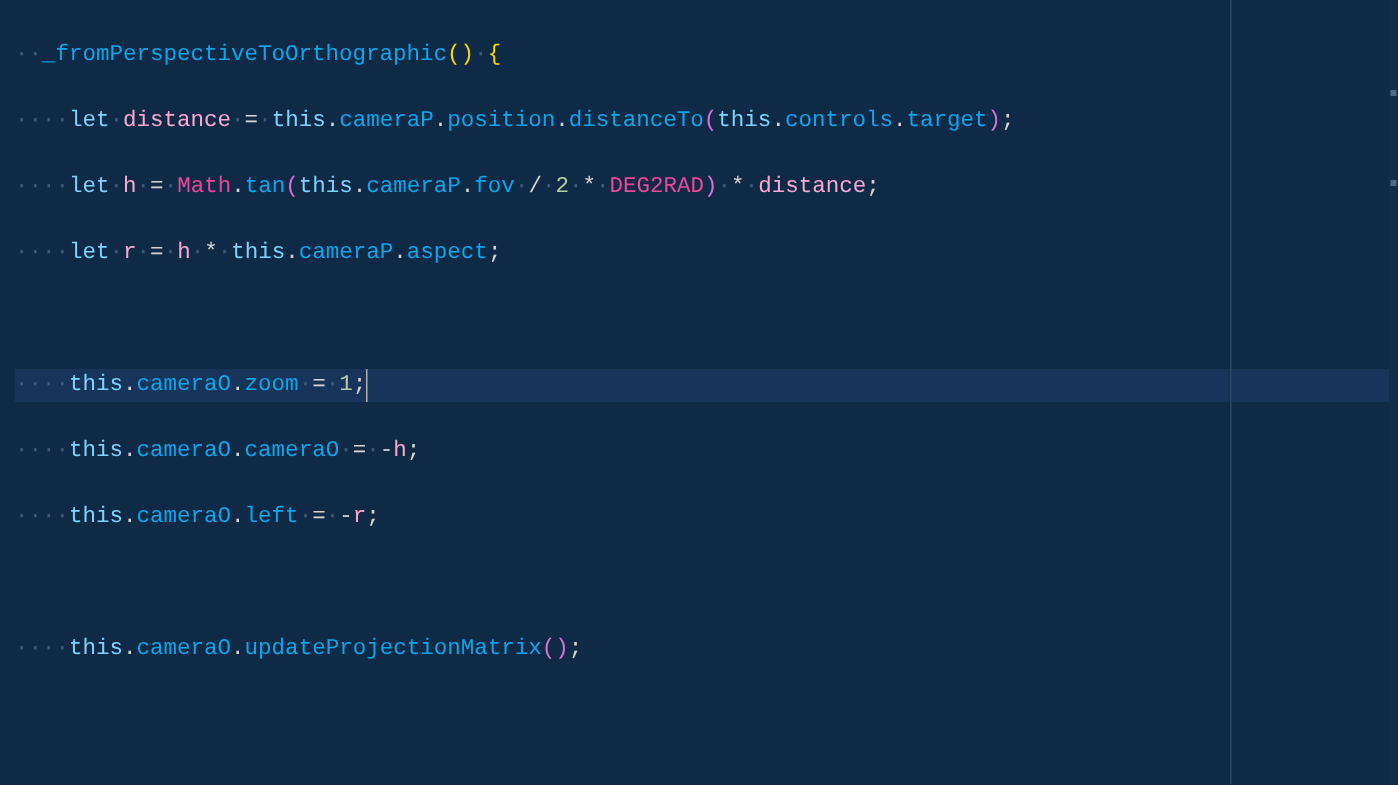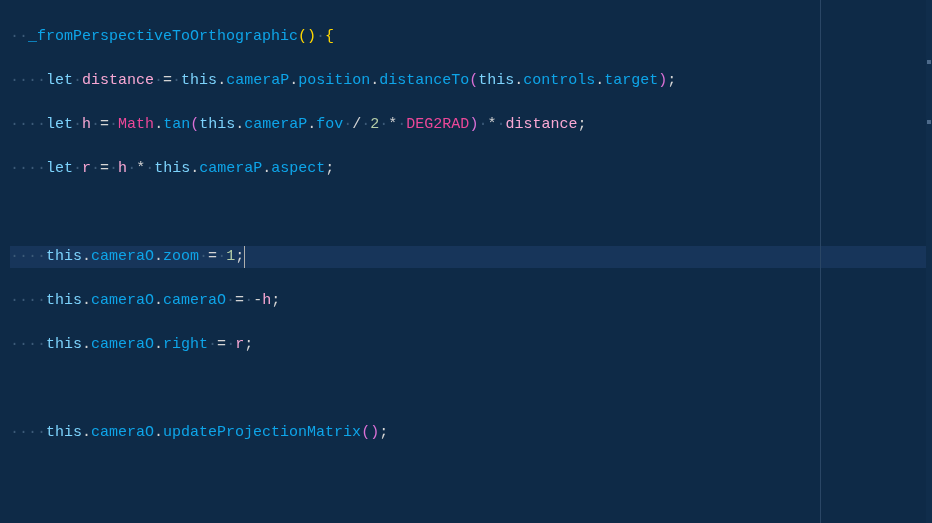--- a/index.html
+++ b/index.html
@@ -61,21 +61,21 @@
 <body>
 
 <div class="editor">
 <div class="line"><span class="tok-ws">··</span><span class="tok-fn">_fromPerspectiveToOrthographic</span><span class="tok-pn-y">()</span><span class="tok-ws">·</span><span class="tok-pn-y">{</span></div>
 <div class="line"><span class="tok-ws">····</span><span class="tok-kw">let</span><span class="tok-ws">·</span><span class="tok-var">distance</span><span class="tok-ws">·</span><span class="tok-op">=</span><span class="tok-ws">·</span><span class="tok-kw">this</span><span class="tok-op">.</span><span class="tok-prop">cameraP</span><span class="tok-op">.</span><span class="tok-prop">position</span><span class="tok-op">.</span><span class="tok-fn">distanceTo</span><span class="tok-pn-p">(</span><span class="tok-kw">this</span><span class="tok-op">.</span><span class="tok-prop">controls</span><span class="tok-op">.</span><span class="tok-prop">target</span><span class="tok-pn-p">)</span><span class="tok-op">;</span></div>
 <div class="line"><span class="tok-ws">····</span><span class="tok-kw">let</span><span class="tok-ws">·</span><span class="tok-var">h</span><span class="tok-ws">·</span><span class="tok-op">=</span><span class="tok-ws">·</span><span class="tok-const">Math</span><span class="tok-op">.</span><span class="tok-fn">tan</span><span class="tok-pn-p">(</span><span class="tok-kw">this</span><span class="tok-op">.</span><span class="tok-prop">cameraP</span><span class="tok-op">.</span><span class="tok-prop">fov</span><span class="tok-ws">·</span><span class="tok-op">/</span><span class="tok-ws">·</span><span class="tok-num">2</span><span class="tok-ws">·</span><span class="tok-op">*</span><span class="tok-ws">·</span><span class="tok-const">DEG2RAD</span><span class="tok-pn-p">)</span><span class="tok-ws">·</span><span class="tok-op">*</span><span class="tok-ws">·</span><span class="tok-var">distance</span><span class="tok-op">;</span></div>
 <div class="line"><span class="tok-ws">····</span><span class="tok-kw">let</span><span class="tok-ws">·</span><span class="tok-var">r</span><span class="tok-ws">·</span><span class="tok-op">=</span><span class="tok-ws">·</span><span class="tok-var">h</span><span class="tok-ws">·</span><span class="tok-op">*</span><span class="tok-ws">·</span><span class="tok-kw">this</span><span class="tok-op">.</span><span class="tok-prop">cameraP</span><span class="tok-op">.</span><span class="tok-prop">aspect</span><span class="tok-op">;</span></div>
 <div class="line"></div>
 <div class="line current"><span class="tok-ws">····</span><span class="tok-kw">this</span><span class="tok-op">.</span><span class="tok-prop">cameraO</span><span class="tok-op">.</span><span class="tok-prop">zoom</span><span class="tok-ws">·</span><span class="tok-op">=</span><span class="tok-ws">·</span><span class="tok-num">1</span><span class="tok-op">;</span><span class="cursor"></span></div>
 <div class="line"><span class="tok-ws">····</span><span class="tok-kw">this</span><span class="tok-op">.</span><span class="tok-prop">cameraO</span><span class="tok-op">.</span><span class="tok-prop">cameraO</span><span class="tok-ws">·</span><span class="tok-op">=</span><span class="tok-ws">·</span><span class="tok-op">-</span><span class="tok-var">h</span><span class="tok-op">;</span></div>
-<div class="line"><span class="tok-ws">····</span><span class="tok-kw">this</span><span class="tok-op">.</span><span class="tok-prop">cameraO</span><span class="tok-op">.</span><span class="tok-prop">right</span><span class="tok-ws">·</span><span class="tok-op">=</span><span class="tok-ws">·</span><span class="tok-var">r</span><span class="tok-op">;</span></div>
+<div class="line"><span class="tok-ws">····</span><span class="tok-kw">this</span><span class="tok-op">.</span><span class="tok-prop">cameraO</span><span class="tok-op">.</span><span class="tok-prop">left</span><span class="tok-ws">·</span><span class="tok-op">=</span><span class="tok-ws">·</span><span class="tok-op">-</span><span class="tok-var">r</span><span class="tok-op">;</span></div>
 <div class="line"></div>
 <div class="line"><span class="tok-ws">····</span><span class="tok-kw">this</span><span class="tok-op">.</span><span class="tok-prop">cameraO</span><span class="tok-op">.</span><span class="tok-fn">updateProjectionMatrix</span><span class="tok-pn-p">()</span><span class="tok-op">;</span></div>
 
 
 
 
 
 
 
 

